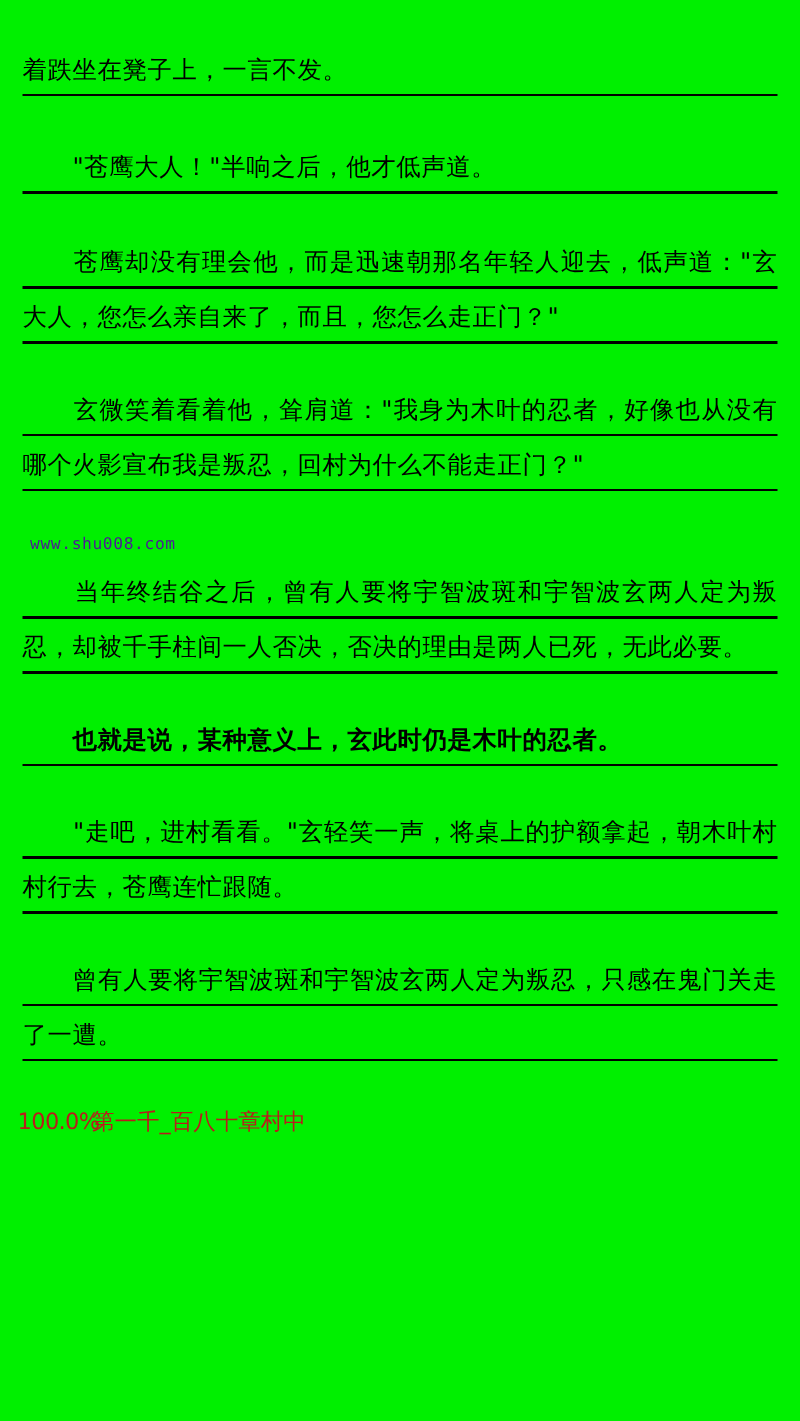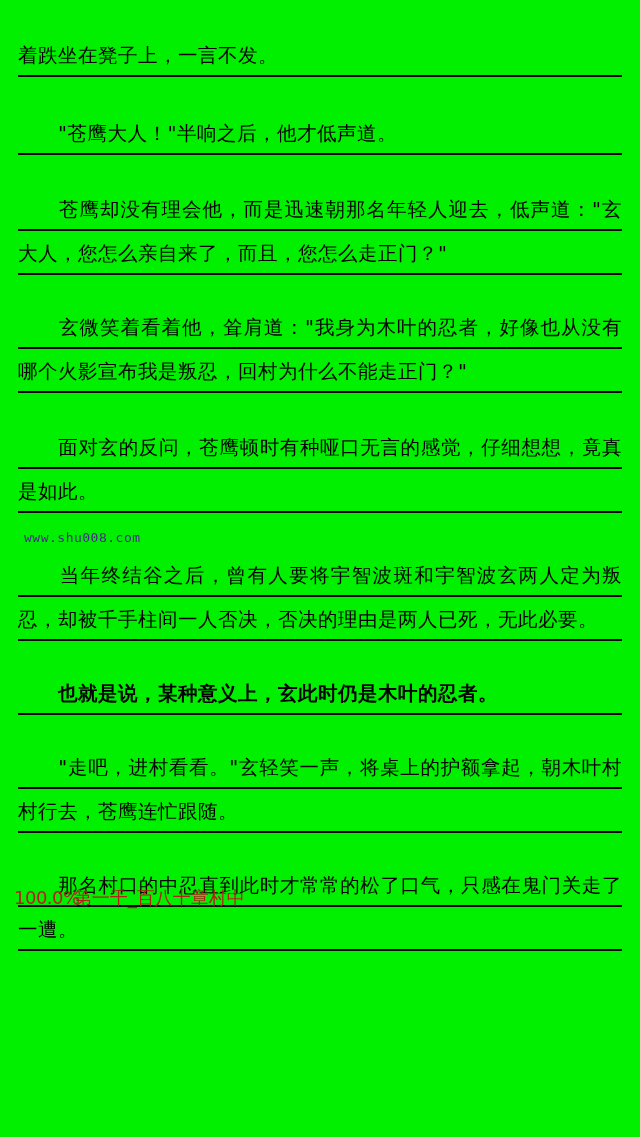--- a/index.html
+++ b/index.html
@@ -97,28 +97,27 @@
 <body>
 
 <div class="page">
 
   <div class="reader-body">
 
     <p class="para first">着跌坐在凳子上，一言不发。</p>
     <p class="para p2">　　"苍鹰大人！"半响之后，他才低声道。</p>
     <p class="para p3">　　苍鹰却没有理会他，而是迅速朝那名年轻人迎去，低声道："玄大人，您怎么亲自来了，而且，您怎么走正门？"</p>
     <p class="para p4">　　玄微笑着看着他，耸肩道："我身为木叶的忍者，好像也从没有哪个火影宣布我是叛忍，回村为什么不能走正门？"</p>
-    <p class="para p5">　　面对玄的反问，苍鹰顿时有种哑口无言的感觉，仔细想想，竟真是如此。</p>
 
     <div class="watermark">www.shu008.com</div>
 
     <p class="para p6">　　当年终结谷之后，曾有人要将宇智波斑和宇智波玄两人定为叛忍，却被千手柱间一人否决，否决的理由是两人已死，无此必要。</p>
     <p class="para p7">　　也就是说，某种意义上，玄此时仍是木叶的忍者。</p>
     <p class="para p8">　　"走吧，进村看看。"玄轻笑一声，将桌上的护额拿起，朝木叶村村行去，苍鹰连忙跟随。</p>
-    <p class="para">　　那名村口的中忍直到此时才常常的松了口气，只感在鬼门关走了一遭。</p>
+    <p class="para">　　曾有人要将宇智波斑和宇智波玄两人定为叛忍，只感在鬼门关走了一遭。</p>
 
   </div>
 
   <div class="footer">
     <span class="pct">100.0%</span><span class="chapter">第一千_百八十章村中</span>
   </div>
 
 </div>
 
 </body></html>

